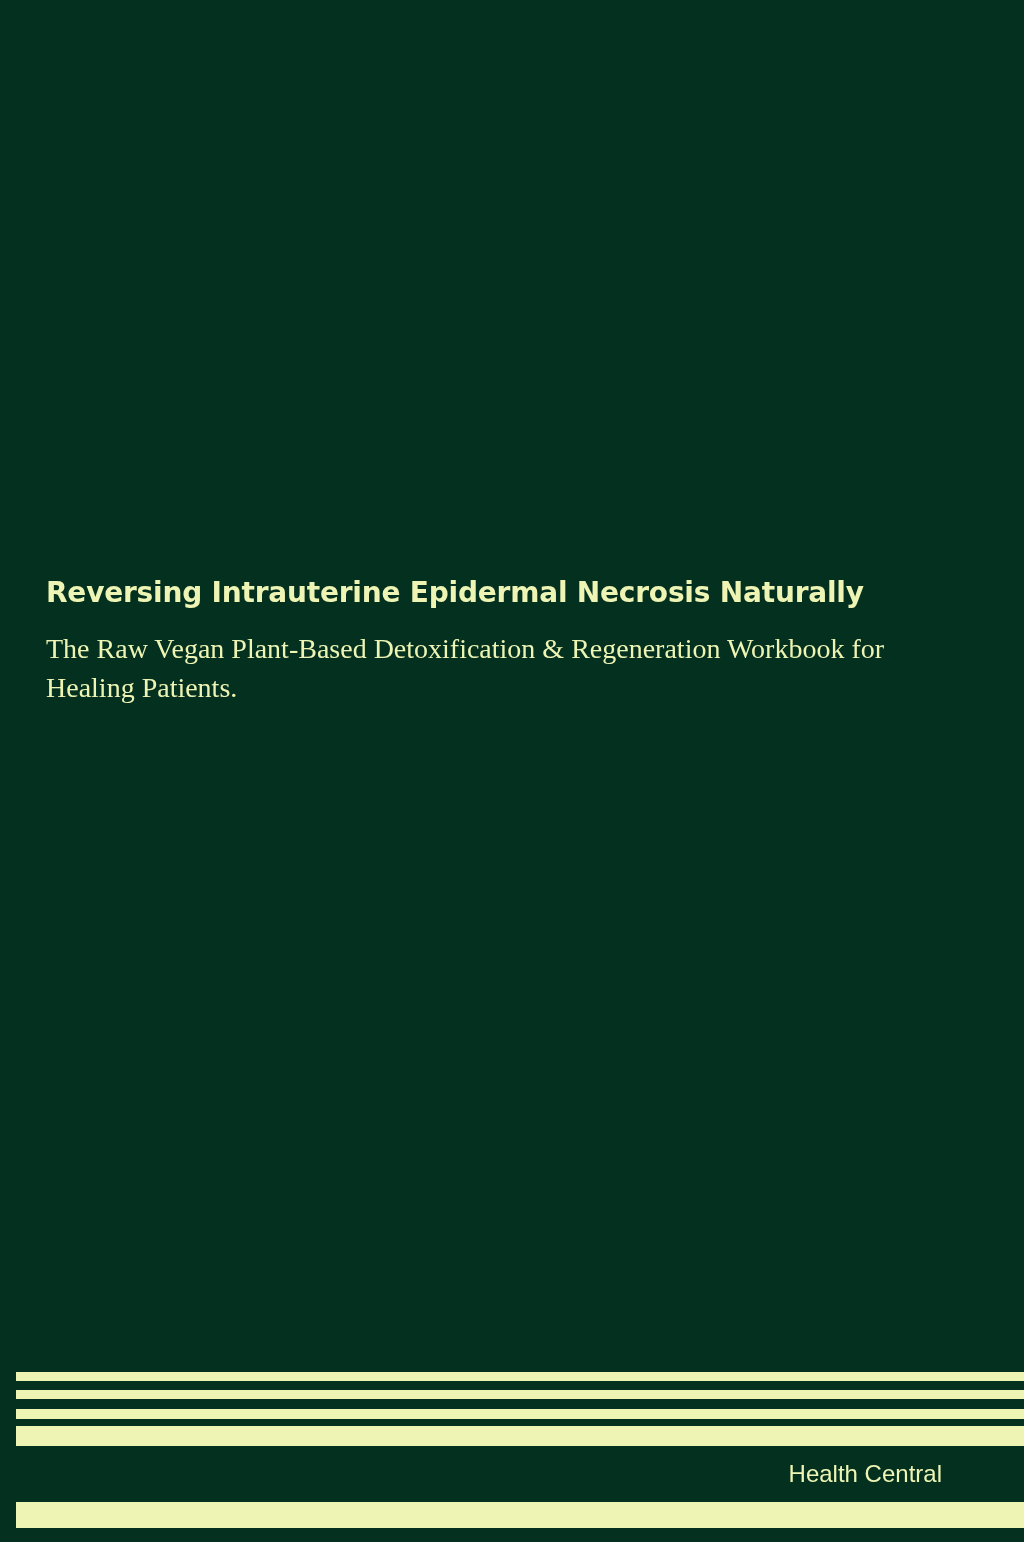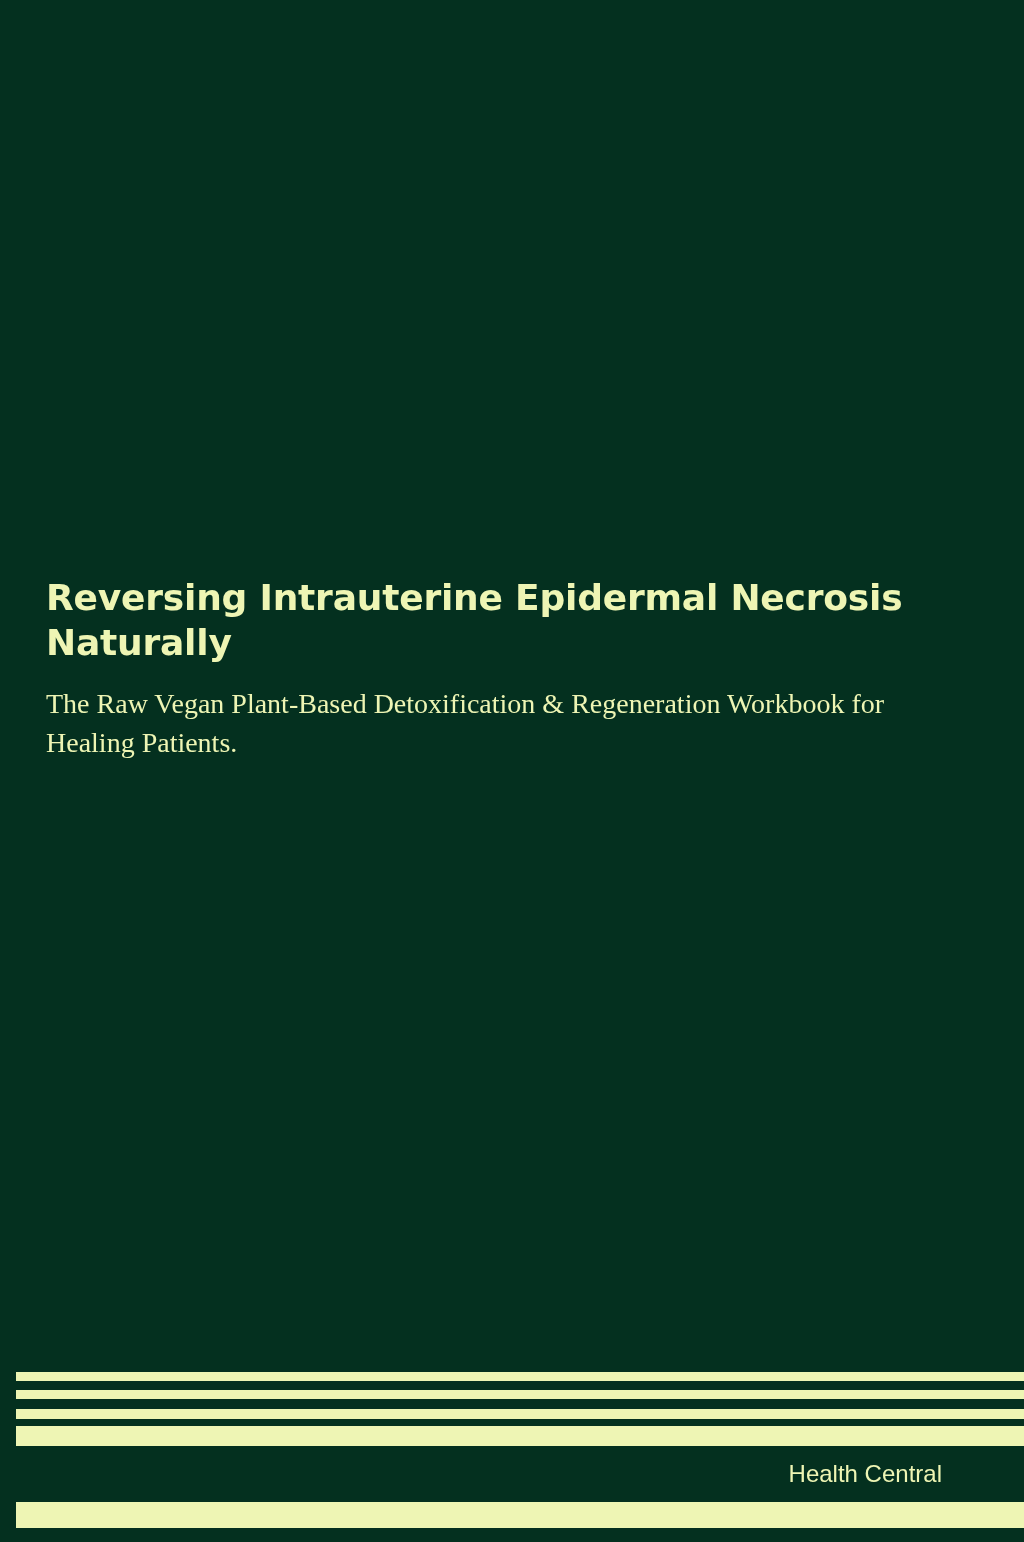--- a/index.html
+++ b/index.html
@@ -23,21 +23,21 @@
   }
   .title-block {
     position: absolute;
     left: 46px;
     top: 575px;
     width: 900px;
   }
   .book-title {
     font-family: "DejaVu Sans", sans-serif;
     font-weight: bold;
-    font-size: 36px;
+    font-size: 28px;
     line-height: 1.25;
     color: #eef5b4;
     letter-spacing: -0.2px;
     margin: 0 0 20px 0;
   }
   .book-subtitle {
     font-family: "Liberation Serif", serif;
     font-size: 28px;
     line-height: 1.38;
     color: #eef5b4;

